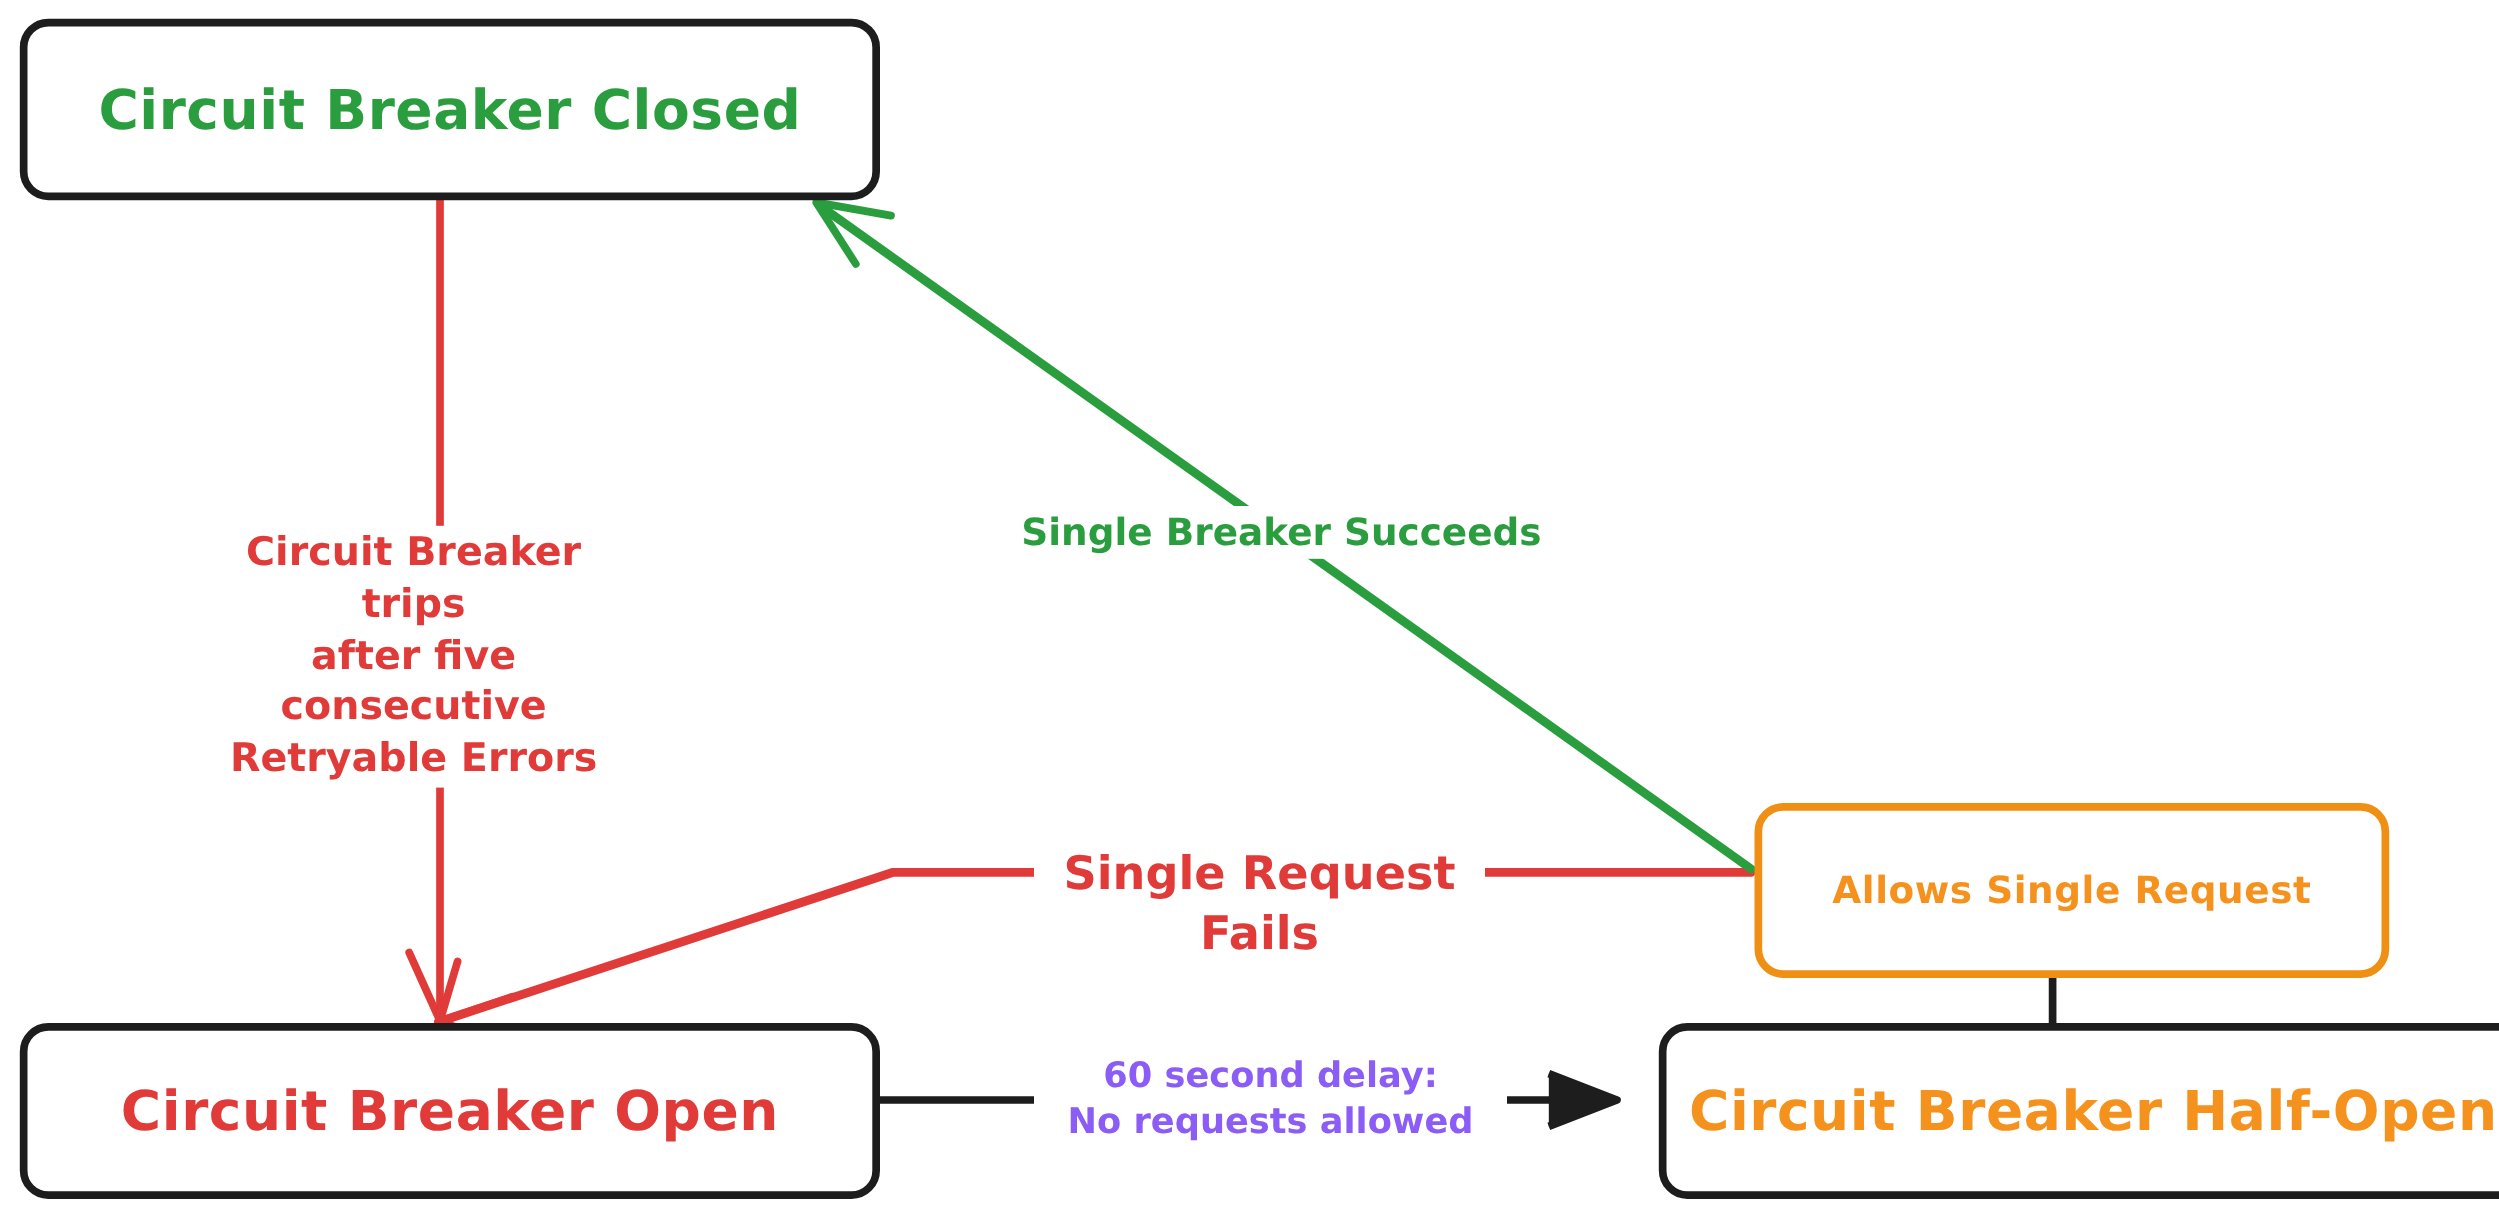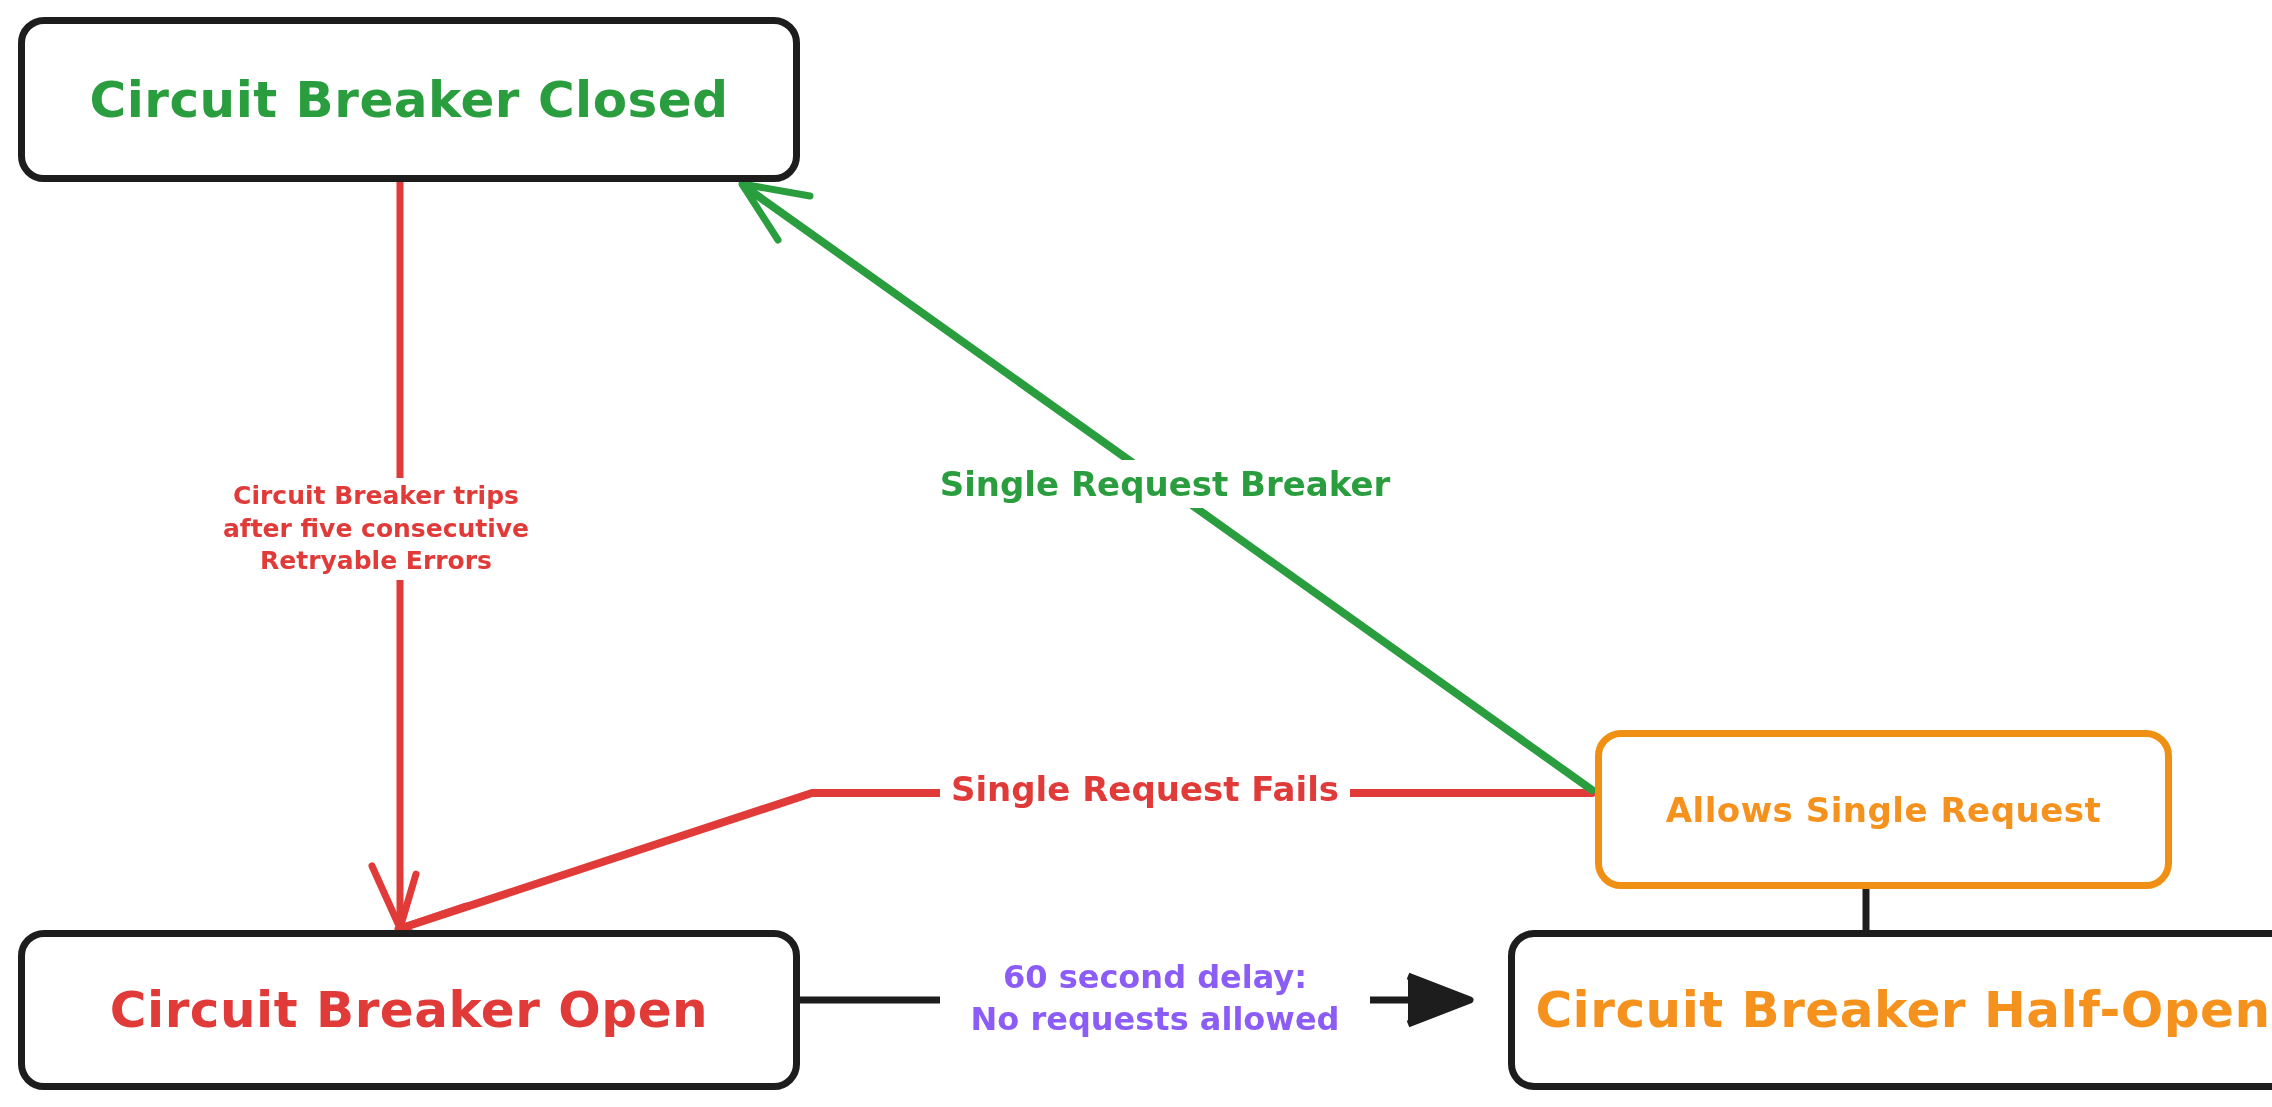--- a/index.html
+++ b/index.html
@@ -106,24 +106,24 @@
   </div>
 
   <div class="node-box node-orange-border" style="left:1595px; top:730px; width:577px; height:159px;">
     <span class="node-label label-orange" style="font-size:34px;">Allows Single Request</span>
   </div>
 
   <div class="node-box node-black" style="left:1472px; top:930px; width:790px; height:160px;margin-left:36px;">
     <span class="node-label label-orange" style="font-size:50px;">Circuit Breaker Half-Open</span>
   </div>
 
-  <div class="edge-label edge-label-red" style="left:166px; top:478px; width:420px; font-size:25px;">Circuit Breaker trips
+  <div class="edge-label edge-label-red" style="left:166px; top:478px; width:420px; font-size:36px;">Circuit Breaker trips
 after five consecutive
 Retryable Errors</div>
 
-  <div class="edge-label edge-label-green" style="left:915px; top:460px; width:500px; font-size:34px;">Single Request Breaker</div>
+  <div class="edge-label edge-label-green" style="left:915px; top:460px; width:500px; font-size:34px;">Single Breaker Succeeds</div>
 
-  <div class="edge-label edge-label-red" style="left:940px; top:765px; width:410px; font-size:34px;">Single Request Fails</div>
+  <div class="edge-label edge-label-red" style="left:940px; top:765px; width:410px; font-size:42px;">Single Request Fails</div>
 
   <div class="edge-label edge-label-black" style="left:940px; top:955px; width:430px; font-size:32px;">60 second delay:
 No requests allowed</div>
 
 </div>
 
 </body></html>

